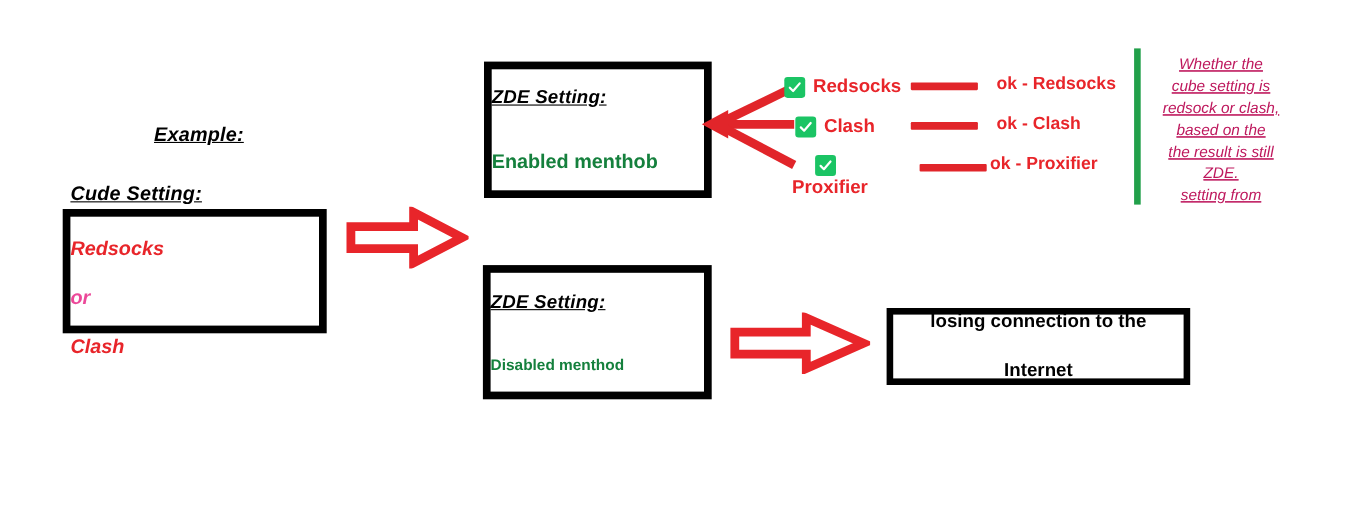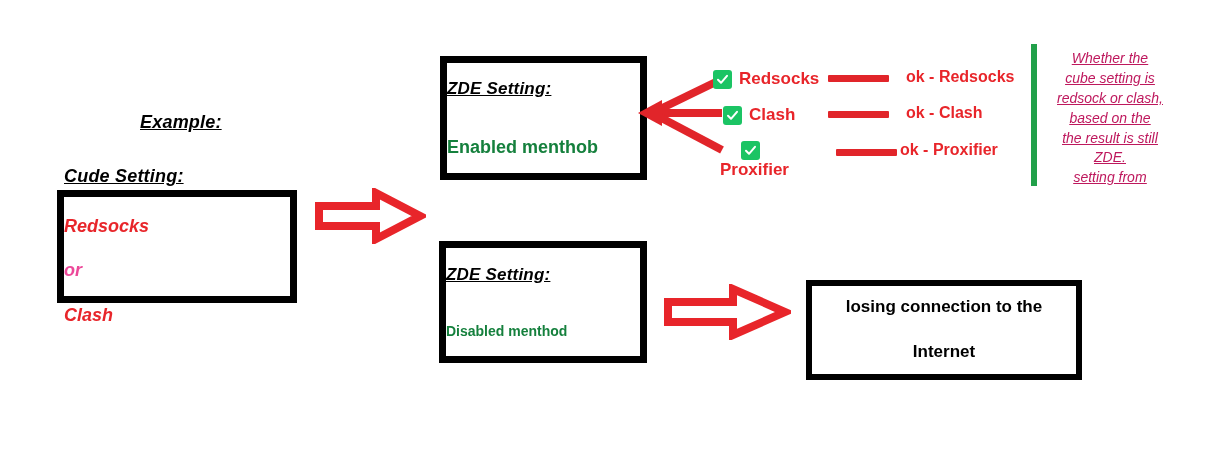--- a/index.html
+++ b/index.html
@@ -93,21 +93,21 @@
     height: 122px;
   }
   #zde-disabled-box .heading-ul { font-size: 17px; margin-bottom: 18px; }
   #zde-disabled-box .line { font-size: 14px; }
 
   
   #result-box {
     left: 806px;
     top: 280px;
     width: 276px;
-    height: 100px;
+    height: 70px;
     border-width: 6px;
   }
   #result-box .line { font-size: 17px; line-height: 1.45; color:#000; font-weight:bold; text-align:center; }
 
   
   .hollow-arrow { position: absolute; }
 
   
   #fan-arrow { position: absolute; left: 636px; top: 58px; }
 

